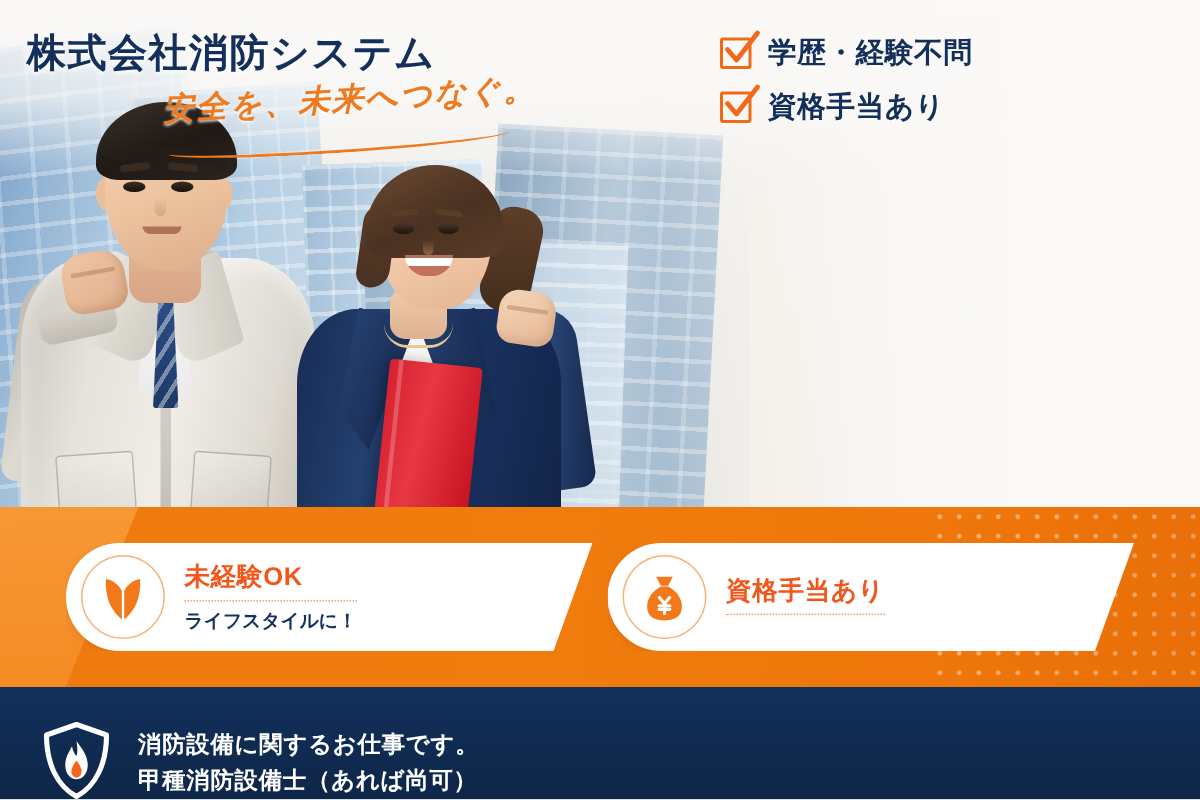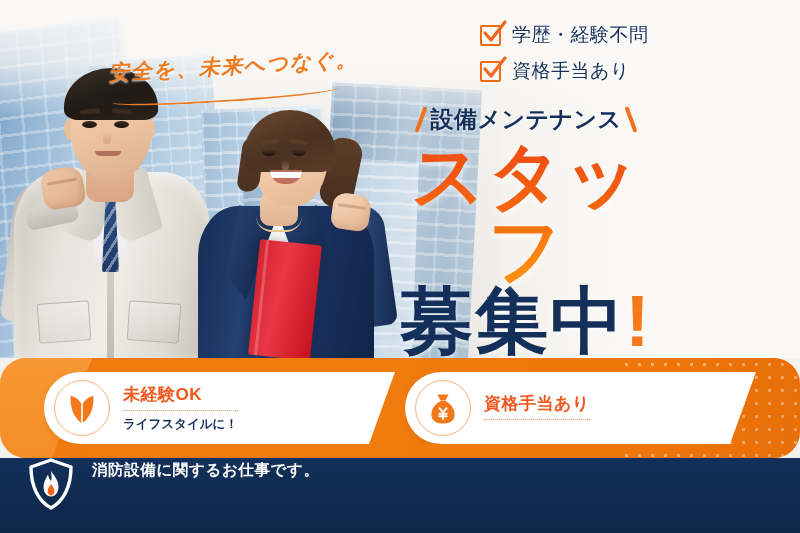--- a/index.html
+++ b/index.html
@@ -347,21 +347,21 @@
 
   
   .checks { position:absolute; left:480px; top:22px; }
   .check-row { display:flex; align-items:center; gap:11px; margin-bottom:10px; }
   .check-box {
     position:relative; width:21px; height:21px;
     border:2px solid #ee6a15; border-radius:2px; flex:none;
   }
   .check-box svg { position:absolute; left:-1px; top:-8px; width:27px; height:27px; }
   .check-label {
-    font-size:19px; font-weight:normal; color:#14305a; letter-spacing:.5px;
+    font-size:19px; font-weight:bold; color:#14305a; letter-spacing:.5px;
     text-shadow:0 1px 2px rgba(255,255,255,.9);
   }
 
   
   .headline-block { position:absolute; left:376px; top:104px; width:300px; }
   .sub-headline {
     display:flex; align-items:center; gap:7px;
     font-size:23px; font-weight:bold; color:#14305a; letter-spacing:.5px;
     justify-content:center;
     text-shadow:0 1px 3px rgba(255,255,255,.92);
@@ -382,24 +382,23 @@
   }
   .big-line-2 {
     font-size:73px; font-weight:bold; letter-spacing:2px; line-height:1.02;
     text-align:center; color:#14305a; margin-top:-4px;
     text-shadow:0 2px 4px rgba(255,255,255,.8);
   }
   .big-line-2 .bang { color:#f8791a; }
 
   
   .feature-band {
-    position:absolute; left:0; bottom:75px; width:800px; height:100px;
+    position:absolute; left:0; bottom:75px; width:800px; height:120px;
     background:linear-gradient(96deg,#ef7b10 0%,#f07c0d 48%,#ee7208 100%);
     overflow:hidden;
-    border-radius:26px;
   }
   .band-stripe {
     position:absolute; left:-40px; top:-30px; width:110px; height:170px;
     background:linear-gradient(180deg,rgba(255,182,94,.55),rgba(255,170,70,.30));
     transform:skewX(-22deg);
   }
   .band-dots {
     position:absolute; right:0; top:0; width:180px; height:100%;
     background-image:radial-gradient(rgba(255,255,255,.42) 1.6px, transparent 1.7px);
     background-size:13px 13px;
@@ -433,21 +432,21 @@
   }
   .card-sub {
     font-size:12.5px; font-weight:bold; color:#16325c; line-height:1.38;
     white-space:pre-line;
   }
 
   
   .footer {
     position:absolute; left:0; bottom:0; width:800px; height:75px;
     background:linear-gradient(180deg,#12305b 0%,#0e2648 100%);
-    display:flex; align-items:flex-start; padding-left:28px; gap:18px;
+    display:flex; align-items:flex-end; padding-left:28px; gap:18px;
   }
   .footer-shield { width:46px; height:52px; flex:none; }
   .footer-text { color:#ffffff; font-size:15.5px; font-weight:600; line-height:1.55; letter-spacing:.6px; }
 </style>
 </head>
 <body>
 
 <div class="banner">
 
   <div class="photo-layer">
@@ -517,20 +516,21 @@
       <div class="w-brow-l"></div>
       <div class="w-brow-r"></div>
       <div class="w-eye-l"></div>
       <div class="w-eye-r"></div>
       <div class="w-nose"></div>
       <div class="w-smile"></div>
       <div class="w-fist"></div>
     </div>
   </div>
 
+  <div class="company-name">株式会社消防システム</div>
   <div class="tagline-wrap">
     <span class="tagline">安全を、未来へつなぐ。</span>
     <span class="tagline-underline"></span>
   </div>
 
   <div class="checks">
     <div class="check-row">
       <span class="check-box">
         <svg viewBox="0 0 27 27" aria-hidden="true">
           <path d="M4 14 L10 21 L24 3" fill="none" stroke="#f2671b" stroke-width="3.2" stroke-linecap="round" stroke-linejoin="round"></path>
@@ -541,29 +541,20 @@
     <div class="check-row">
       <span class="check-box">
         <svg viewBox="0 0 27 27" aria-hidden="true">
           <path d="M4 14 L10 21 L24 3" fill="none" stroke="#f2671b" stroke-width="3.2" stroke-linecap="round" stroke-linejoin="round"></path>
         </svg>
       </span>
       <span class="check-label">資格手当あり</span>
     </div>
   </div>
 
-  <div class="headline-block">
-    <div class="sub-headline">
-      <span class="slash l"></span>
-      <span>設備メンテナンス</span>
-      <span class="slash r"></span>
-    </div>
-    <div class="big-line-1">スタッフ</div>
-    <div class="big-line-2"><span>募集中</span><span class="bang">!</span></div>
-  </div>
 
   <div class="feature-band">
     <div class="band-stripe"></div>
     <div class="band-dots"></div>
     <div class="band-wedge"></div>
 
     <div class="cards">
 
       <div class="card">
         <div class="card-icon-ring">
@@ -603,16 +594,17 @@
         <path d="M23 2 L43 9 C43 28 36 43 23 50 C10 43 3 28 3 9 Z" fill="none" stroke="#ffffff" stroke-width="3.4" stroke-linejoin="round"></path>
         <path d="M23 13 C27.5 19 30.5 23.5 30.5 29 C30.5 34.6 27.2 38.5 23 38.5
                  C18.8 38.5 15.5 34.6 15.5 29 C15.5 24 18 20.4 20 16.5
                  C20.6 19.6 21.6 21.5 23 23 C23.9 20.4 23.6 17 23 13 Z" fill="#ffffff"></path>
         <path d="M23 26 C25.4 29.2 26.4 31.2 26.4 33.2 C26.4 35.8 24.8 37.4 23 37.4
                  C21.2 37.4 19.6 35.8 19.6 33.2 C19.6 31 20.8 29 23 26 Z" fill="#f2671b"></path>
       </svg>
     </span>
     <div class="footer-text">
       <div>消防設備に関するお仕事です。</div>
+      <div>甲種消防設備士（あれば尚可）</div>
     </div>
   </div>
 
 </div>
 
 </body></html>

